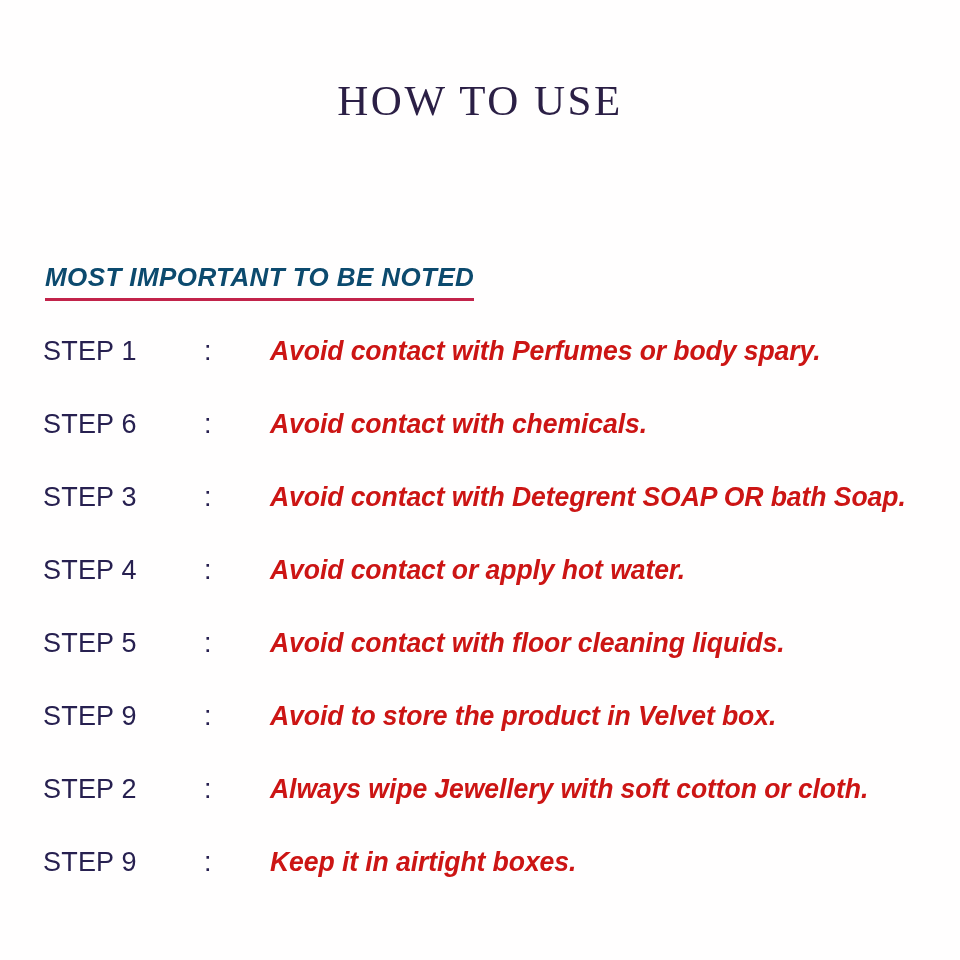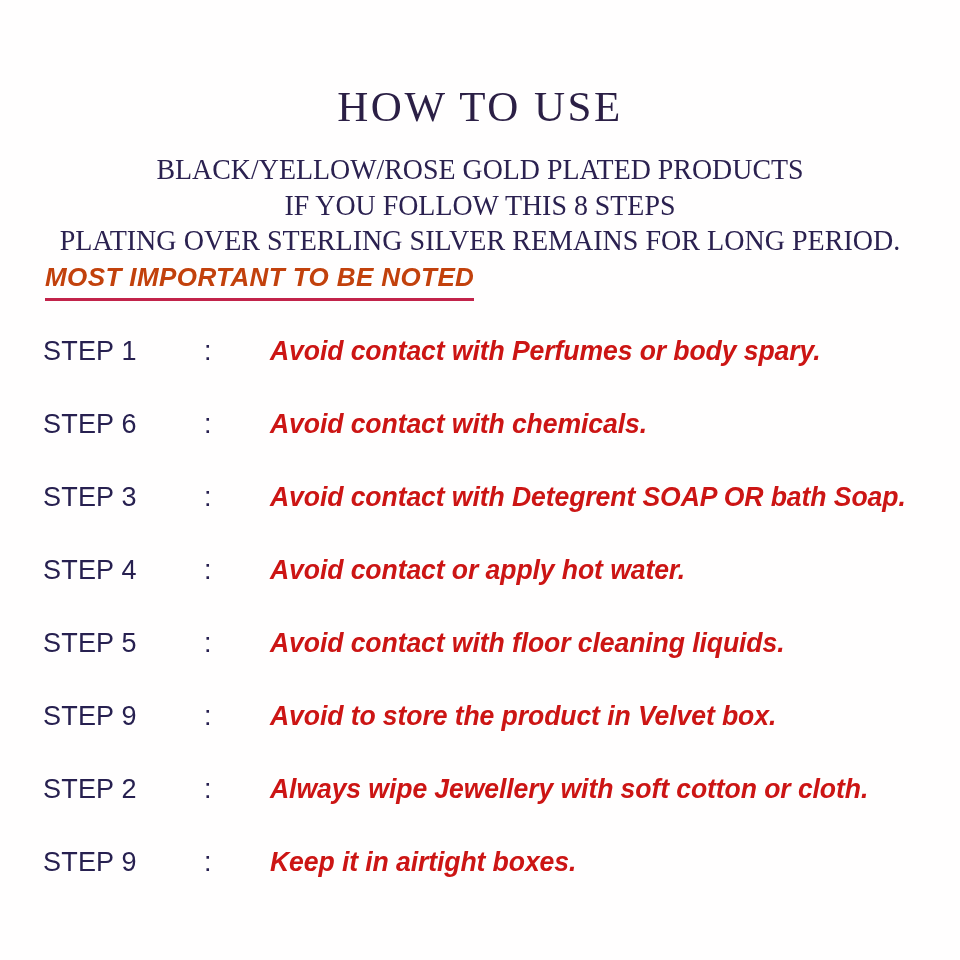--- a/index.html
+++ b/index.html
@@ -27,22 +27,22 @@
   
   .header {
     position: absolute;
     top: 0;
     left: 0;
     width: 960px;
     text-align: center;
   }
 
   .main-title {
-    margin: 0;
-    padding-top: 84px;
+    margin: 12px;
+    padding-top: 66px;
     font-family: "Liberation Serif", "DejaVu Serif", serif;
     font-size: 43px;
     font-weight: 400;
     letter-spacing: 2.5px;
     color: #2b1f45;
     line-height: 1.05;
     text-align: center;
   }
 
   .subtitle-block {
@@ -76,21 +76,21 @@
 
   
   .notice {
     position: absolute;
     top: 262px;
     left: 45px;
     font-family: "Liberation Sans", sans-serif;
     font-size: 26px;
     font-weight: bold;
     font-style: italic;
-    color: #c2410c;
+    color: #0c4a6e;
     letter-spacing: 0.4px;
     padding-bottom: 5px;
     border-bottom: 3px solid #c2234a;
     display: inline-block;
     white-space: nowrap;
   }
 
   
   .steps {
     position: absolute;
@@ -141,25 +141,20 @@
   }
 </style>
 </head>
 <body>
 
 <div class="poster">
 
   <div class="header">
     <h1 class="main-title">HOW TO USE</h1>
 
-    <div class="subtitle-block">
-      <span class="sub-line sub-line-1">BLACK/YELLOW/ROSE GOLD PLATED PRODUCTS</span>
-      <span class="sub-line sub-line-2">IF YOU FOLLOW THIS 8 STEPS</span>
-      <span class="sub-line sub-line-3">PLATING OVER STERLING SILVER REMAINS FOR LONG PERIOD.</span>
-    </div>
   </div>
 
   <div class="notice">MOST IMPORTANT TO BE NOTED</div>
 
   <div class="steps">
 
     <div class="step-row">
       <span class="step-label">STEP 1</span>
       <span class="step-colon">:</span>
       <span class="step-text">Avoid contact with Perfumes or body spary.</span>

